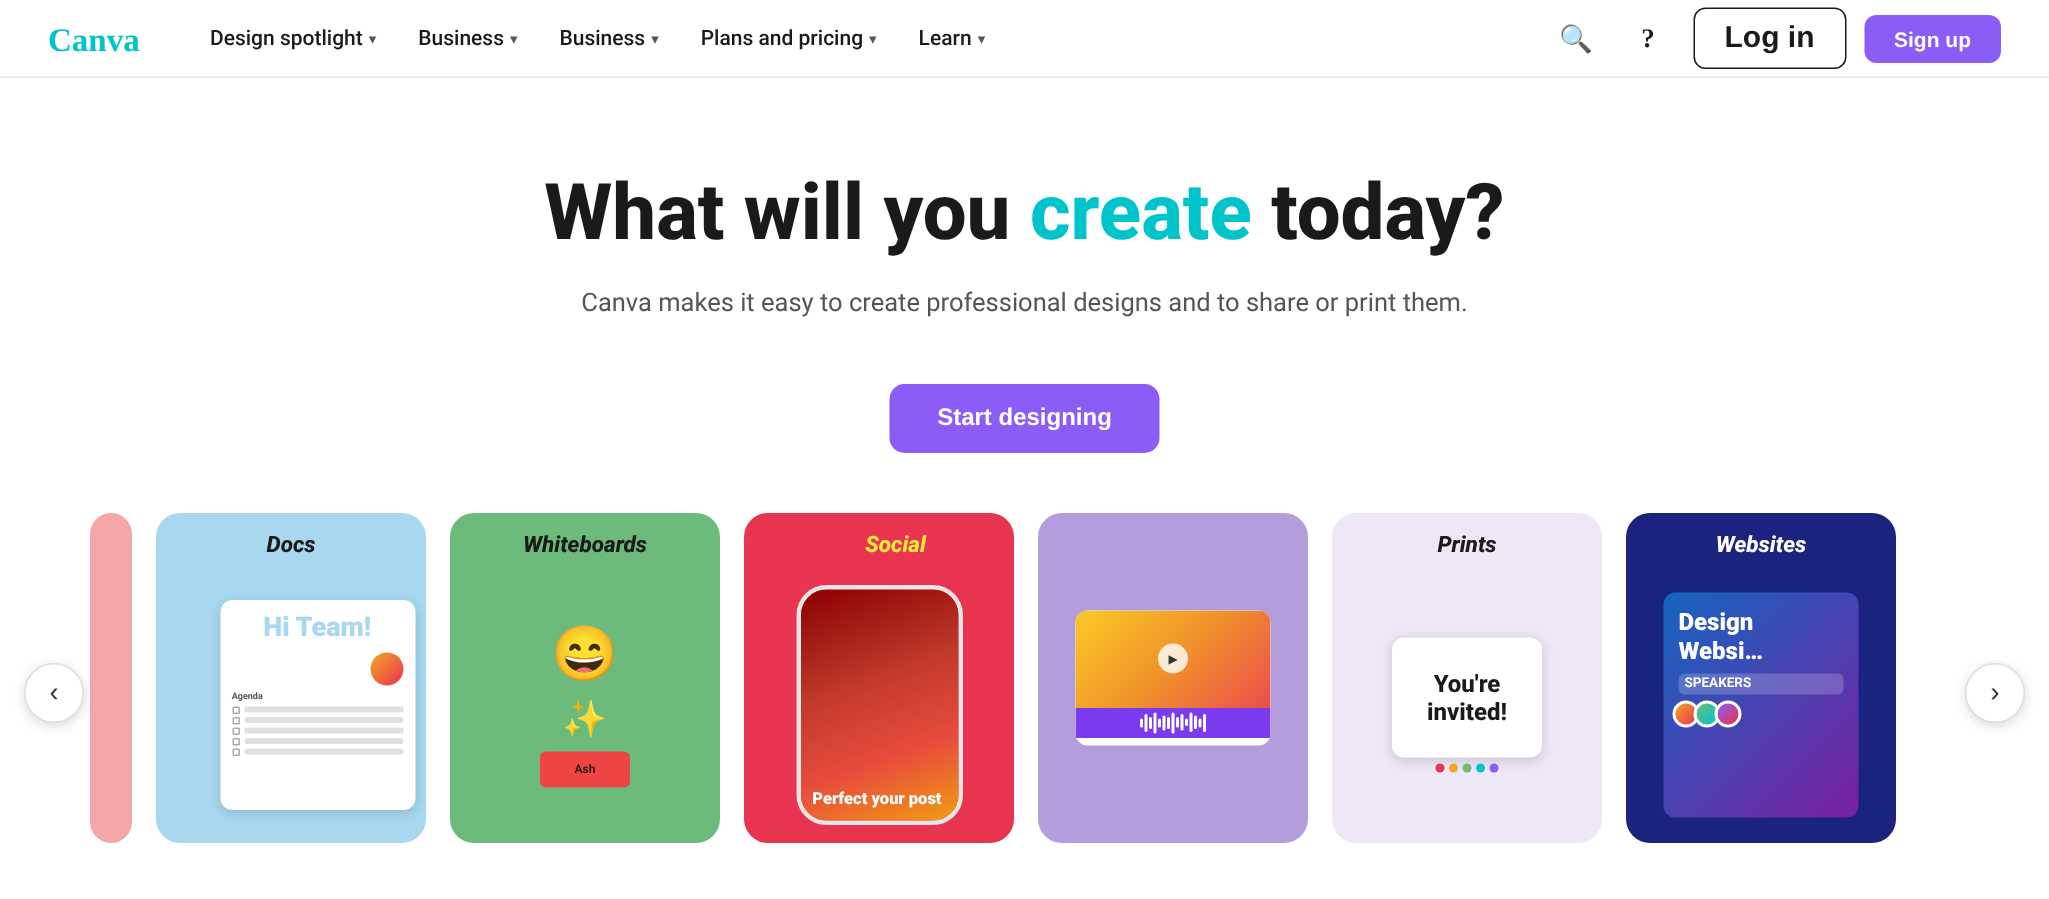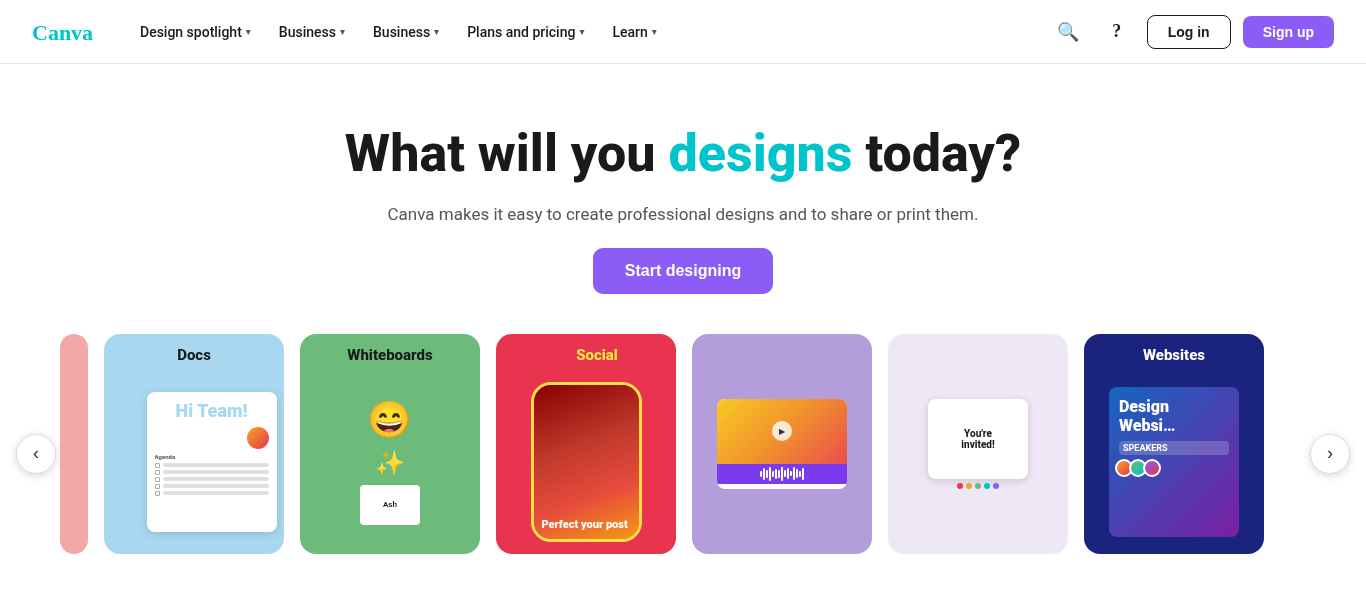--- a/index.html
+++ b/index.html
@@ -1,21 +1,21 @@
 <!DOCTYPE html>
 <html><head>
   <meta charset="utf-8">
   <style>
     * { margin: 0; padding: 0; box-sizing: border-box; }
     body { font-family: -apple-system, BlinkMacSystemFont, 'Segoe UI', Roboto, sans-serif; background: #fff; overflow-x: hidden; }
 
     
     nav {
       display: flex; align-items: center; justify-content: space-between;
-      padding: 0 32px; height: 64px; border-bottom: 1px solid #e8e8e8;
+      padding: 0 32px; height: 52px; border-bottom: 1px solid #e8e8e8;
       position: sticky; top: 0; background: #fff; z-index: 100;
     }
     .nav-left { display: flex; align-items: center; gap: 4px; }
     .logo { display: flex; align-items: center; margin-right: 20px; }
     .logo svg { width: 72px; height: 28px; }
     .nav-item {
       display: flex; align-items: center; gap: 4px;
       padding: 8px 12px; border-radius: 6px;
       font-size: 14px; font-weight: 500; color: #1a1a1a;
       cursor: pointer; white-space: nowrap;
@@ -23,40 +23,40 @@
     .chevron { font-size: 10px; color: #555; }
     .nav-right { display: flex; align-items: center; gap: 12px; }
     .icon-btn {
       width: 36px; height: 36px; border-radius: 50%;
       display: flex; align-items: center; justify-content: center;
       cursor: pointer; color: #1a1a1a; font-size: 18px;
       background: none; border: none;
     }
     .login-btn {
       padding: 8px 20px; border-radius: 8px; border: 1.5px solid #1a1a1a;
-      background: none; font-size: 14px; font-weight: 600; cursor: pointer;
+      background: none; font-size: 20px; font-weight: 600; cursor: pointer;
       color: #1a1a1a;
     }
     .signup-btn {
       padding: 8px 20px; border-radius: 8px; border: none;
       background: #8b5cf6; color: #fff; font-size: 14px; font-weight: 600;
       cursor: pointer;
     }
 
     
     .hero {
       text-align: center; padding: 60px 20px 40px;
     }
     .hero h1 {
       font-size: 52px; font-weight: 800; color: #1a1a1a; line-height: 1.15;
       margin-bottom: 20px;
     }
     .hero h1 .design-word { color: #00c4cc; }
     .hero p {
-      font-size: 17px; color: #555; margin-bottom: 24px;
+      font-size: 17px; color: #555; margin-bottom: 44px;
     }
     .start-btn {
       display: inline-block; padding: 14px 32px;
       background: #8b5cf6; color: #fff;
       border-radius: 10px; border: none;
       font-size: 16px; font-weight: 700; cursor: pointer;
     }
 
     
     .carousel-wrapper {
@@ -68,21 +68,21 @@
       padding: 0 60px;
       overflow: hidden;
     }
     .card {
       flex: 0 0 180px; border-radius: 16px; overflow: hidden;
       display: flex; flex-direction: column; height: 220px;
       position: relative; cursor: pointer;
     }
     .card-title {
       font-size: 15px; font-weight: 800; color: #fff;
-      padding: 12px 14px 6px; text-align: center; position: relative; z-index: 2;
+      padding: 12px 14px 6px; text-align: center; position: relative; z-index: 2; font-style: italic;
     }
     .card-body {
       flex: 1; display: flex; align-items: center; justify-content: center;
       overflow: hidden; position: relative;
     }
 
     
     .card-docs { background: #a7d8f0; }
     .card-docs .card-title { color: #1a1a1a; }
 
@@ -145,39 +145,39 @@
       width: 22px; height: 22px; border-radius: 50%;
       background: linear-gradient(135deg, #f5a623, #e8344e);
       margin-left: auto; margin-bottom: 4px;
     }
 
     .wb-inner {
       display: flex; flex-direction: column; align-items: center; gap: 8px;
     }
     .wb-emoji { font-size: 36px; }
     .wb-sticky {
-      background: #ffffff; width: 60px; height: 40px; border-radius: 4px;
+      background: #ef4444; width: 60px; height: 24px; border-radius: 4px;
       display: flex; align-items: center; justify-content: center;
       font-size: 8px; color: #1a1a1a; font-weight: 600;
     }
 
     .pres-inner {
       background: linear-gradient(135deg, #ff6b35, #f7c59f);
       width: 130px; height: 150px; border-radius: 8px;
       display: flex; align-items: center; justify-content: center;
       padding: 12px;
     }
     .pres-text {
       font-size: 18px; font-weight: 900; color: #fff; text-align: center; line-height: 1.2;
     }
 
     .social-inner {
       background: #1a1a1a; width: 111px; height: 160px; border-radius: 20px;
       overflow: hidden; position: relative;
-      border: 3px solid #fde047;
+      border: 3px solid #e5e5e5;
     }
     .social-img-bg {
       width: 100%; height: 100%;
       background: linear-gradient(160deg, #8b0000 0%, #c0392b 40%, #e74c3c 70%, #f39c12 100%);
       display: flex; flex-direction: column; justify-content: flex-end; padding: 8px;
     }
     .social-overlay-text {
       font-size: 11px; font-weight: 900; color: #fff; line-height: 1.2;
     }
 
@@ -206,21 +206,21 @@
     .prints-inner {
       display: flex; flex-direction: column; align-items: center; gap: 4px;
     }
     .prints-card {
       background: #fff; width: 100px; height: 80px; border-radius: 8px;
       box-shadow: 0 2px 8px rgba(0,0,0,0.15);
       display: flex; align-items: center; justify-content: center;
       padding: 8px;
     }
     .prints-invite {
-      font-size: 10px; font-weight: 800; color: #1a1a1a; text-align: center;
+      font-size: 16px; font-weight: 800; color: #1a1a1a; text-align: center;
     }
     .prints-confetti {
       display: flex; gap: 3px;
     }
     .confetti-dot { width: 6px; height: 6px; border-radius: 50%; }
 
     .websites-inner {
       background: linear-gradient(135deg, #1565c0, #7b1fa2);
       width: 130px; height: 150px; border-radius: 8px;
       overflow: hidden; padding: 10px;
@@ -280,21 +280,21 @@
       <span>Log in</span>
     </button>
     <button class="signup-btn">
       <span>Sign up</span>
     </button>
   </div>
 </nav>
 
 <section class="hero">
   <h1>
-    <span>What will you </span><span class="design-word">designs</span><span> today?</span>
+    <span>What will you </span><span class="design-word">create</span><span> today?</span>
   </h1>
   <p>Canva makes it easy to create professional designs and to share or print them.</p>
   <button class="start-btn">
     <span>Start designing</span>
   </button>
 </section>
 
 <div class="carousel-wrapper">
   <button class="arrow-btn arrow-left">
     <span>‹</span>
@@ -379,20 +379,21 @@
             <div class="wave-bar" style="height:13px"></div>
             <div class="wave-bar" style="height:9px"></div>
             <div class="wave-bar" style="height:6px"></div>
             <div class="wave-bar" style="height:12px"></div>
           </div>
         </div>
       </div>
     </div>
 
     <div class="card card-prints">
+      <div class="card-title">Prints</div>
       <div class="card-body">
         <div class="prints-inner">
           <div class="prints-card">
             <div class="prints-invite">You're<br>invited!</div>
           </div>
           <div class="prints-confetti">
             <div class="confetti-dot" style="background:#e8344e;"></div>
             <div class="confetti-dot" style="background:#f5a623;"></div>
             <div class="confetti-dot" style="background:#6dbb7a;"></div>
             <div class="confetti-dot" style="background:#00c4cc;"></div>

